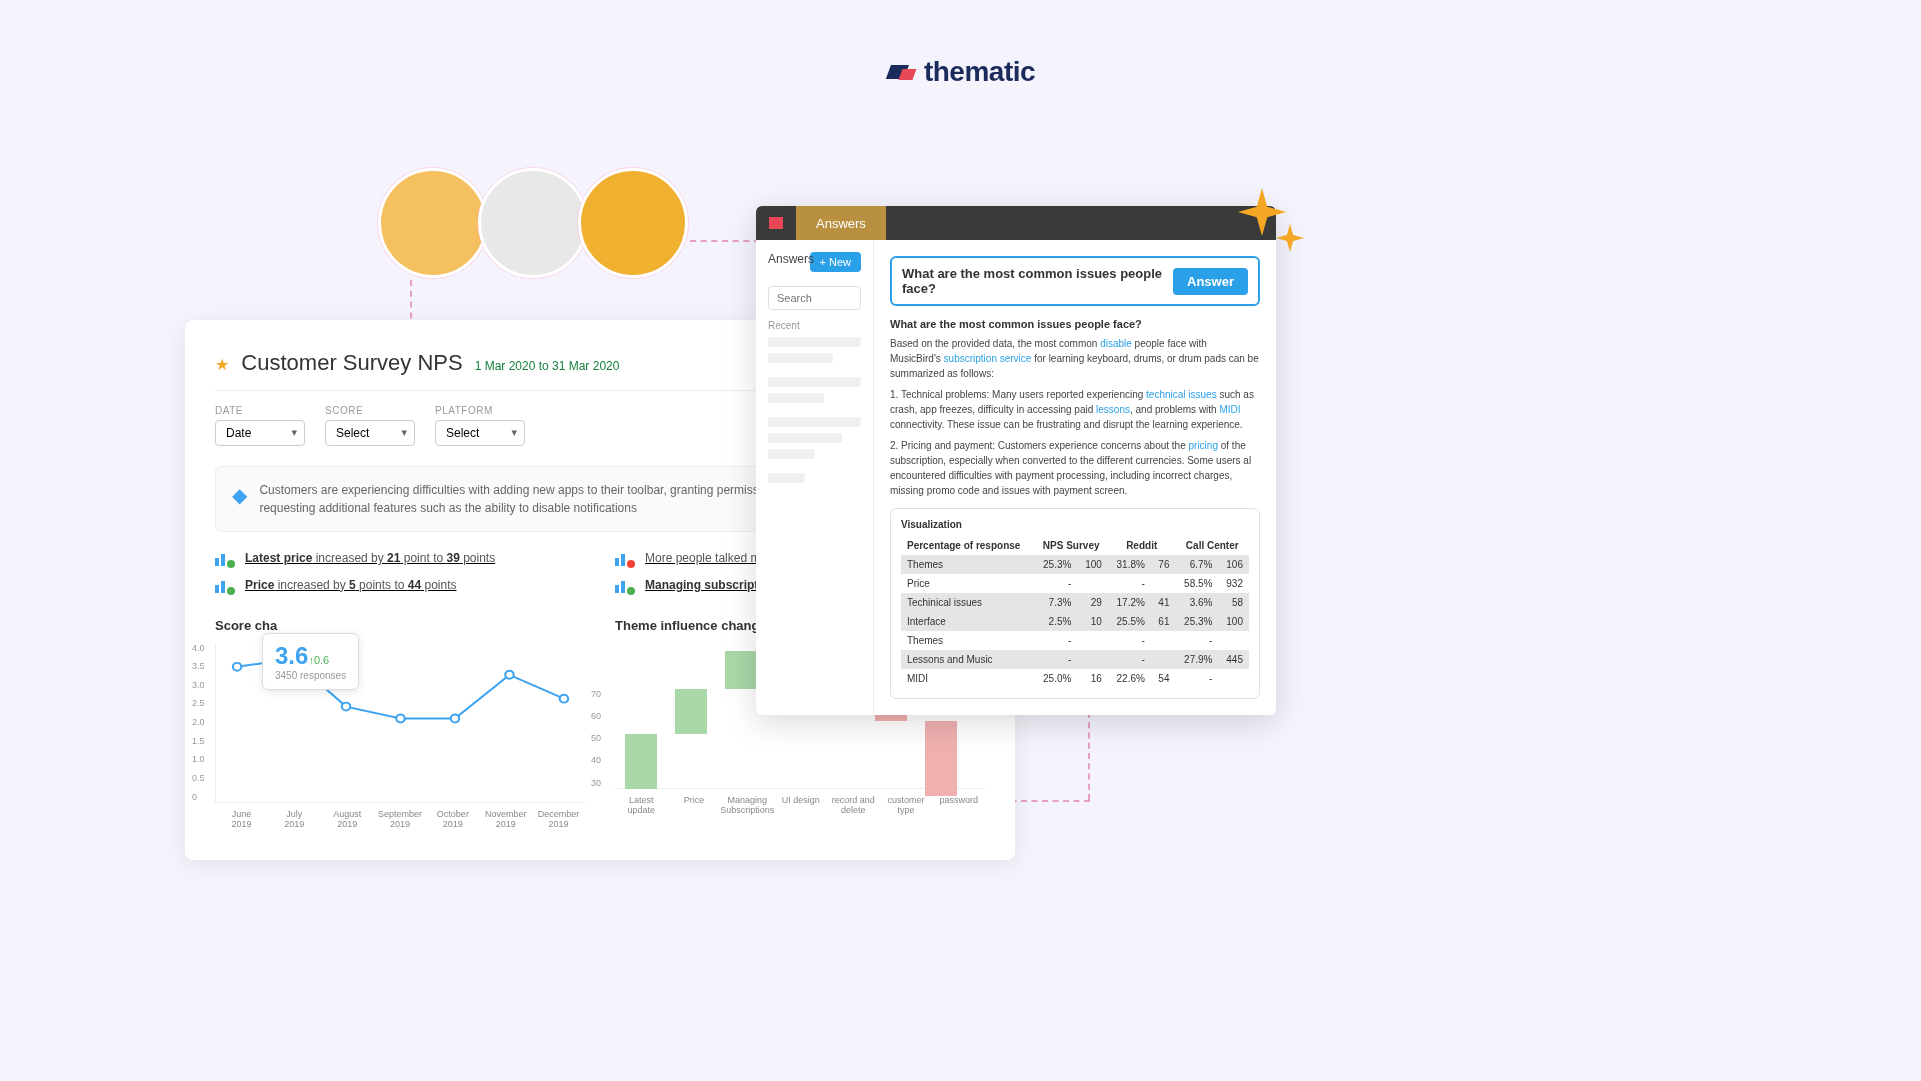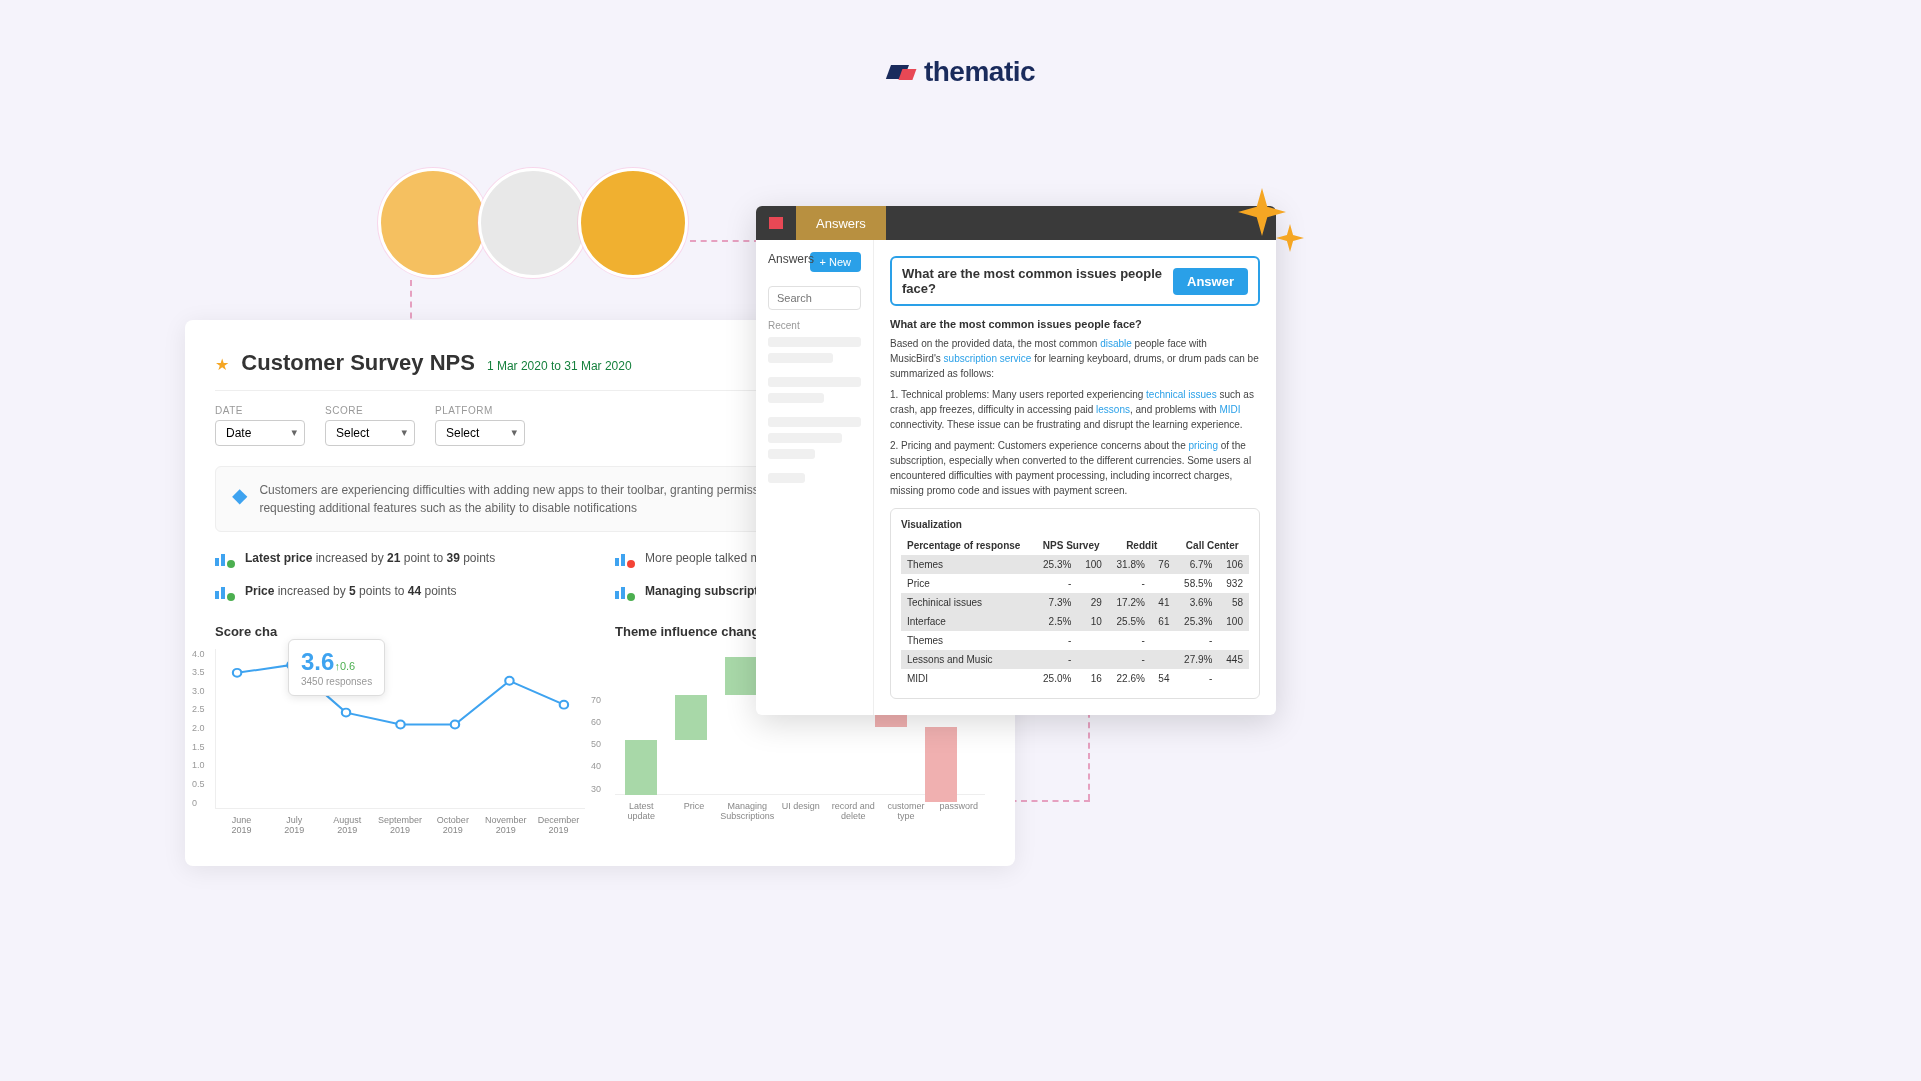--- a/index.html
+++ b/index.html
@@ -16,56 +16,56 @@
 .avatar:first-child { margin-left: 0; background: #f5c060; }
 .avatar:nth-child(2) { background: #e8e8e8; }
 .avatar:nth-child(3) { background: #f0b030; }
 
 .dashed-line-v { position: absolute; border-left: 2px dashed #e6a0c0; }
 .dashed-line-h { position: absolute; border-top: 2px dashed #e6a0c0; }
 
 .dashboard { position: absolute; top: 320px; left: 185px; width: 830px; background: #fff; border-radius: 8px; box-shadow: 0 4px 24px rgba(0,0,0,0.08); padding: 30px; }
 .dash-header { display: flex; align-items: baseline; gap: 12px; border-bottom: 1px solid #eee; padding-bottom: 14px; margin-bottom: 14px; }
 .star-icon { color: #f5a623; font-size: 16px; }
-.dash-title { font-size: 22px; font-weight: 700; color: #333; }
+.dash-title { font-size: 22px; font-weight: 400; color: #333; }
 .dash-date { font-size: 12px; color: #15803d; }
 
 .filters { display: flex; gap: 20px; margin-bottom: 20px; }
 .filter-group { display: flex; flex-direction: column; gap: 4px; }
 .filter-label { font-size: 10px; color: #999; text-transform: uppercase; letter-spacing: 0.5px; }
 .filter-select { padding: 5px 24px 5px 10px; border: 1px solid #ccc; border-radius: 4px; font-size: 12px; background: #fff; appearance: none; position: relative; min-width: 90px; cursor: pointer; }
 .filter-wrap { position: relative; }
 .filter-wrap::after { content: '▾'; position: absolute; right: 8px; top: 6px; font-size: 11px; color: #666; pointer-events: none; }
 
 .takeaway-box { background: #fafafa; border: 1px solid #eee; border-radius: 6px; padding: 14px 16px; display: flex; gap: 12px; margin-bottom: 14px; }
 .diamond-icon { color: #3ea3f0; font-size: 20px; flex-shrink: 0; margin-top: 2px; }
 .takeaway-title { font-size: 13px; font-weight: 600; color: #333; margin-bottom: 4px; }
 .takeaway-text { font-size: 12px; color: #666; line-height: 1.5; }
 
-.metrics-grid { display: grid; grid-template-columns: 1fr 1fr; gap: 8px 30px; margin-bottom: 20px; }
+.metrics-grid { display: grid; grid-template-columns: 1fr 1fr; gap: 2px 30px; margin-bottom: 20px; text-decoration: underline; }
 .metric-row { display: flex; gap: 10px; align-items: flex-start; padding: 4px 0; }
 .metric-icon { width: 20px; height: 14px; flex-shrink: 0; position: relative; margin-top: 2px; }
 .metric-icon::before { content: ''; position: absolute; bottom: 0; left: 0; width: 4px; height: 8px; background: #3ea3f0; }
 .metric-icon::after { content: ''; position: absolute; bottom: 0; left: 6px; width: 4px; height: 12px; background: #3ea3f0; }
 .metric-dot { position: absolute; bottom: -2px; right: 0; width: 8px; height: 8px; border-radius: 50%; }
 .metric-dot.up { background: #4caf50; }
 .metric-dot.down { background: #f44336; }
 .metric-text { font-size: 12px; color: #555; line-height: 1.4; }
 .metric-text b { font-weight: 600; color: #333; }
 
 .charts-row { display: flex; gap: 30px; }
 .chart-box { flex: 1; }
 .chart-title { font-size: 13px; font-weight: 600; color: #333; margin-bottom: 10px; }
 
 .line-chart { position: relative; height: 160px; border-left: 1px solid #eee; border-bottom: 1px solid #eee; }
 .y-labels { position: absolute; left: -24px; top: 0; height: 100%; display: flex; flex-direction: column; justify-content: space-between; font-size: 9px; color: #999; }
 .x-labels { display: flex; justify-content: space-around; font-size: 9px; color: #888; margin-top: 6px; text-align: center; }
 .x-labels > div { flex: 1; line-height: 1.2; }
 
-.tooltip { position: absolute; top: -10px; left: 72px; background: #fff; border: 1px solid #ddd; border-radius: 6px; padding: 8px 12px; box-shadow: 0 2px 8px rgba(0,0,0,0.1); z-index: 5; }
+.tooltip { position: absolute; top: -10px; left: 46px; background: #fff; border: 1px solid #ddd; border-radius: 6px; padding: 8px 12px; box-shadow: 0 2px 8px rgba(0,0,0,0.1); z-index: 5; }
 .tooltip-value { font-size: 24px; font-weight: 600; color: #3ea3f0; }
 .tooltip-delta { font-size: 11px; color: #4caf50; }
 .tooltip-sub { font-size: 10px; color: #999; }
 .theme-head { display: flex; justify-content: flex-end; gap: 40px; font-size: 9px; color: #888; margin-bottom: 4px; }
 .theme-head .col { width: 40px; text-align: center; }
 .theme-rows { display: flex; flex-direction: column; gap: 2px; }
 .theme-r { display: flex; justify-content: flex-end; align-items: center; gap: 20px; font-size: 10px; color: #555; }
 .theme-r .lbl { width: 50px; text-align: right; }
 .theme-r .val { width: 40px; text-align: center; }
 .theme-r .arrow { color: #4caf50; font-size: 9px; }

